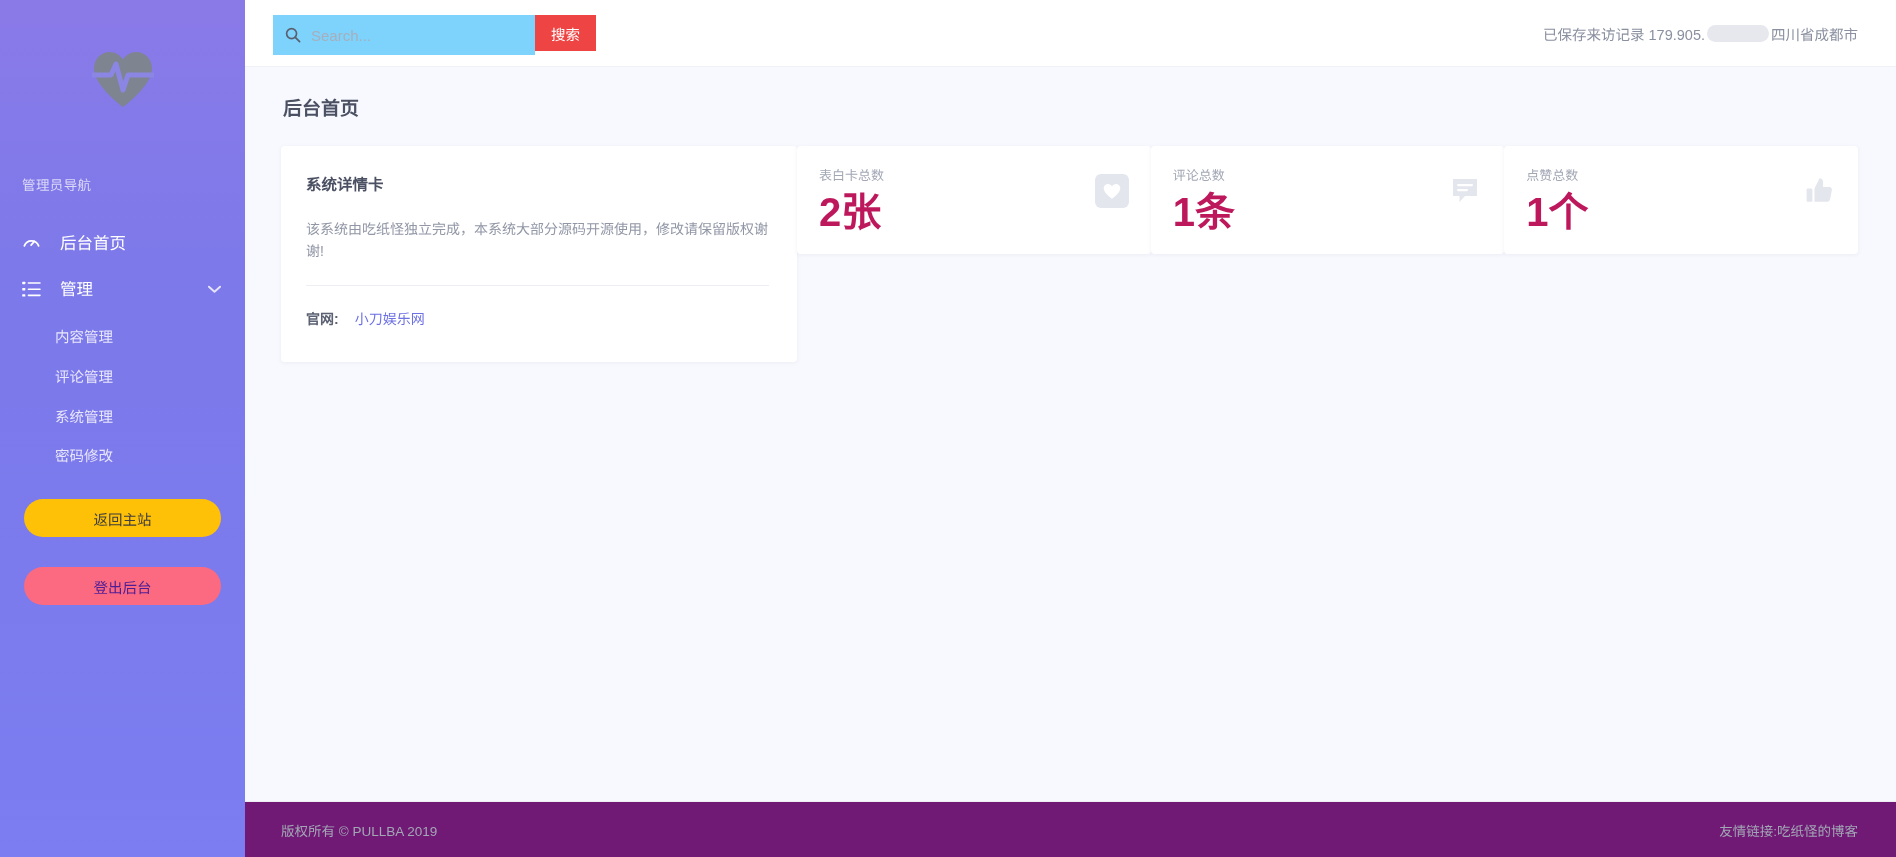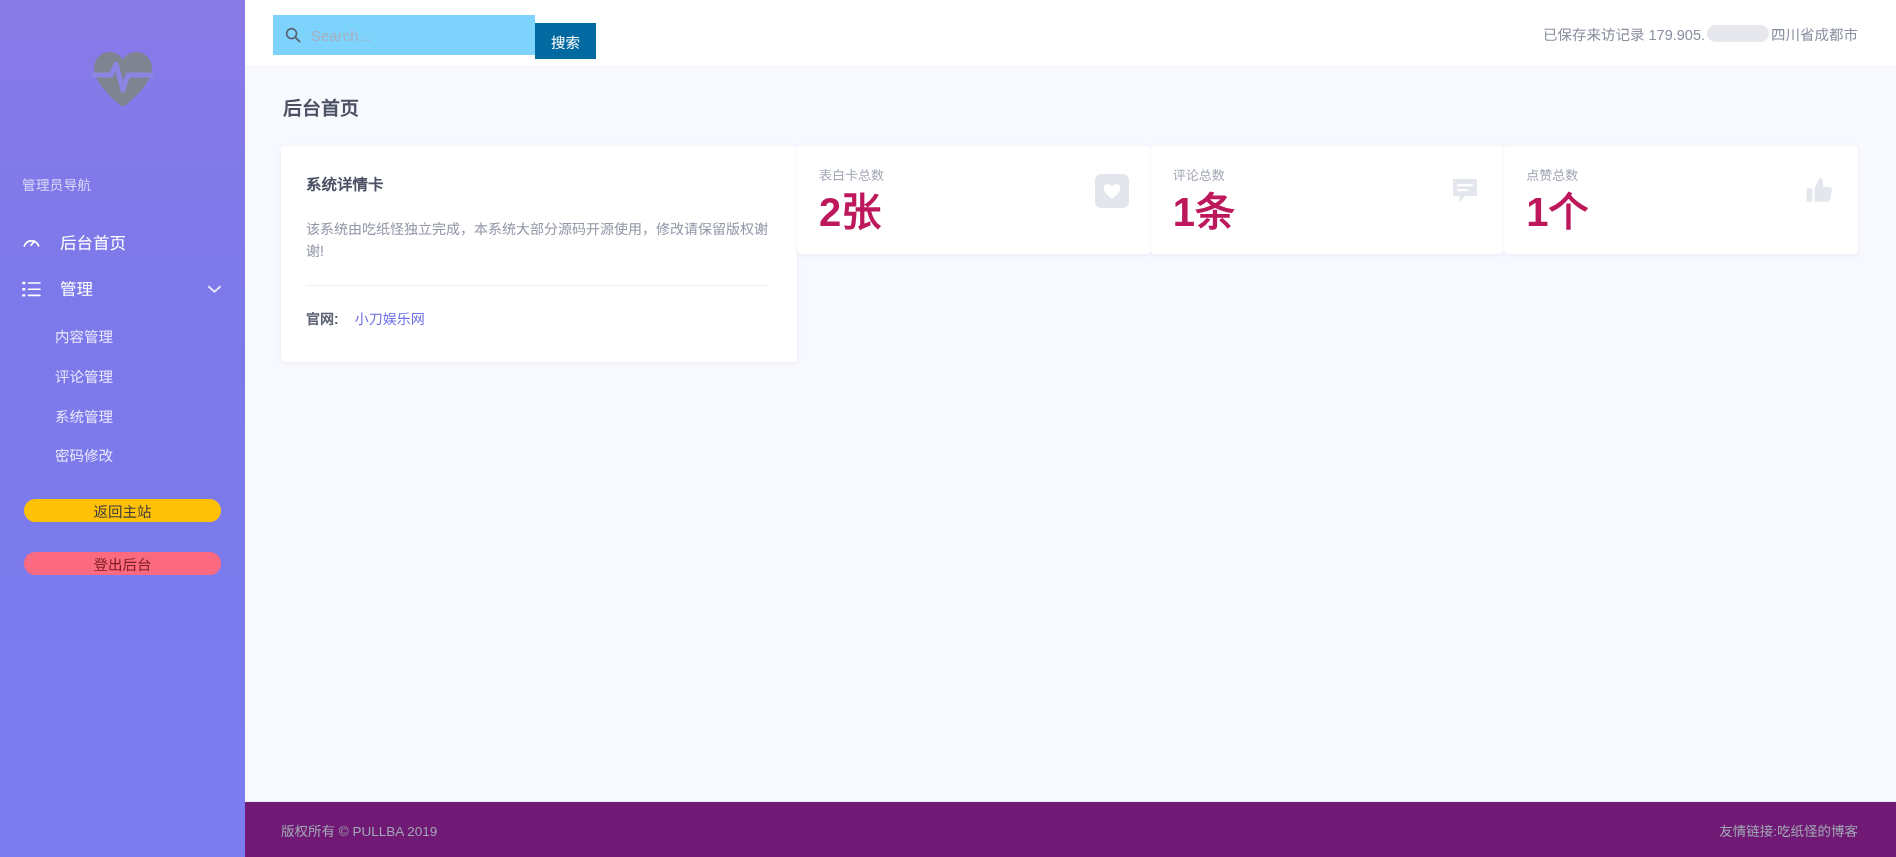--- a/index.html
+++ b/index.html
@@ -81,36 +81,36 @@
     font-size: 14.5px;
     padding: 9px 0 9px 55px;
     cursor: pointer;
     line-height: 1.5;
   }
 
   .side-btn {
     display: flex;
     align-items: center;
     justify-content: center;
-    height: 23px;
+    height: 38px;
     margin: 0 24px;
     border-radius: 19px;
     font-size: 14.5px;
     cursor: pointer;
     border: none;
     font-family: inherit;
   }
   .btn-home {
     background: #ffc107;
     color: #3d3d3d;
     margin-top: 22px;
   }
   .btn-logout {
     background: #fb6a80;
-    color: #7f1d1d;
+    color: #4c1d95;
     margin-top: 30px;
   }
 
   
   .main {
     flex: 1;
     display: flex;
     flex-direction: column;
     min-width: 0;
     background: #f8f9fe;
@@ -151,29 +151,28 @@
     border: none;
     outline: none;
     background: transparent;
     font-size: 15px;
     color: #4a5060;
     font-family: inherit;
     width: 100%;
   }
   .search-input::placeholder { color: #a8aebc; }
   .search-submit {
-    background: #0369a1;
+    background: #ef4444;
     color: #ffffff;
     border: none;
     font-size: 14.5px;
     padding: 0 16px;
     height: 36px;
     cursor: pointer;
     font-family: inherit;
-    margin-top: 8px;
   }
 
   .topbar-right {
     margin-left: auto;
     display: flex;
     align-items: center;
     font-size: 14.5px;
     color: #8a90a0;
     white-space: nowrap;
   }

